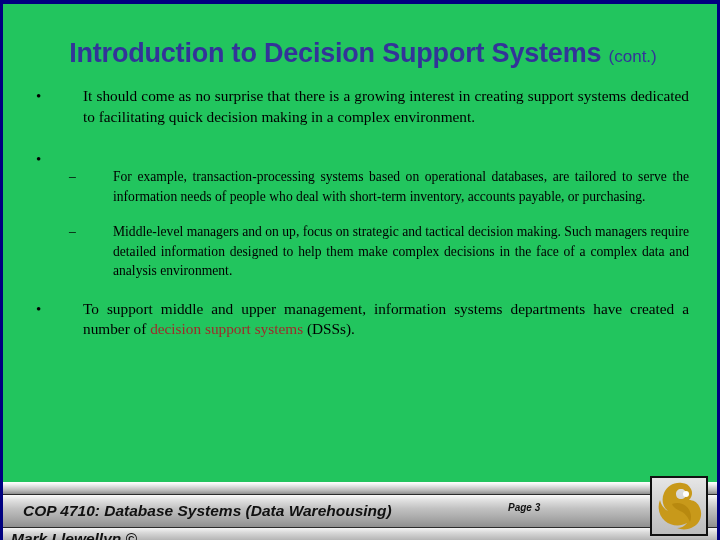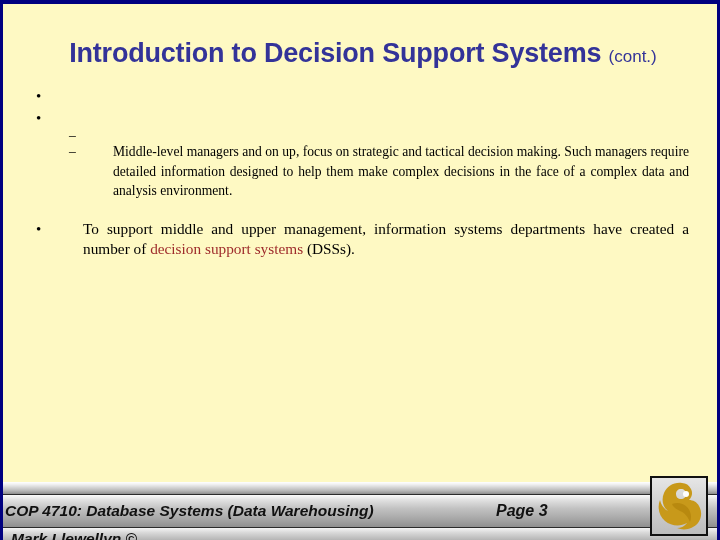--- a/index.html
+++ b/index.html
@@ -4,21 +4,21 @@
 <style>
   html, body {
     margin: 0;
     padding: 0;
     background: #ffffff;
   }
   #slide {
     position: relative;
     width: 720px;
     height: 540px;
-    background: #fef9c3;
+    background: #22c55e;
     overflow: hidden;
     box-sizing: border-box;
     border-top: 4px solid #000080;
     border-left: 3px solid #000080;
     border-right: 3px solid #000080;
     font-family: "Liberation Serif", "DejaVu Serif", serif;
   }
 
   
   #title {
@@ -121,28 +121,28 @@
   }
   .footer-text {
     position: absolute;
     font-family: "Liberation Sans", "DejaVu Sans", sans-serif;
     font-weight: bold;
     font-style: italic;
     color: #111111;
     white-space: nowrap;
   }
   #footer-course {
-    left: 5px;
+    left: 23px;
     top: 20px;
     font-size: 15.5px;
   }
   #footer-page {
-    left: 496px;
+    left: 508px;
     top: 20px;
-    font-size: 16px;
+    font-size: 10px;
   }
   #footer-author {
     left: 11px;
     top: 48px;
     font-size: 15.5px;
   }
 
   
   #logo-box {
     position: absolute;
@@ -163,32 +163,34 @@
 <div id="slide">
 
   <div id="title">
     <span>Introduction to Decision Support Systems</span><span>&nbsp;</span><span class="cont">(cont.)</span>
   </div>
 
   <div id="body">
 
     <div class="bullet">
       <span class="marker">•</span>
+      <span>It should come as no surprise that there is a growing interest in creating support systems dedicated to facilitating quick decision making in a complex environment.</span>
     </div>
 
     <div class="gap-lg"></div>
 
     <div class="bullet">
       <span class="marker">•</span>
     </div>
 
     <div class="gap-md"></div>
 
     <div class="subbullet">
       <span class="marker">–</span>
+      <span>For example, transaction-processing systems based on operational databases, are tailored to serve the information needs of people who deal with short-term inventory, accounts payable, or purchasing.</span>
     </div>
 
     <div class="gap-sm"></div>
 
     <div class="subbullet">
       <span class="marker">–</span>
       <span>Middle-level managers and on up, focus on strategic and tactical decision making.  Such managers require detailed information designed to help them make complex decisions in the face of a complex data and analysis environment.</span>
     </div>
 
     <div class="gap-md"></div>

